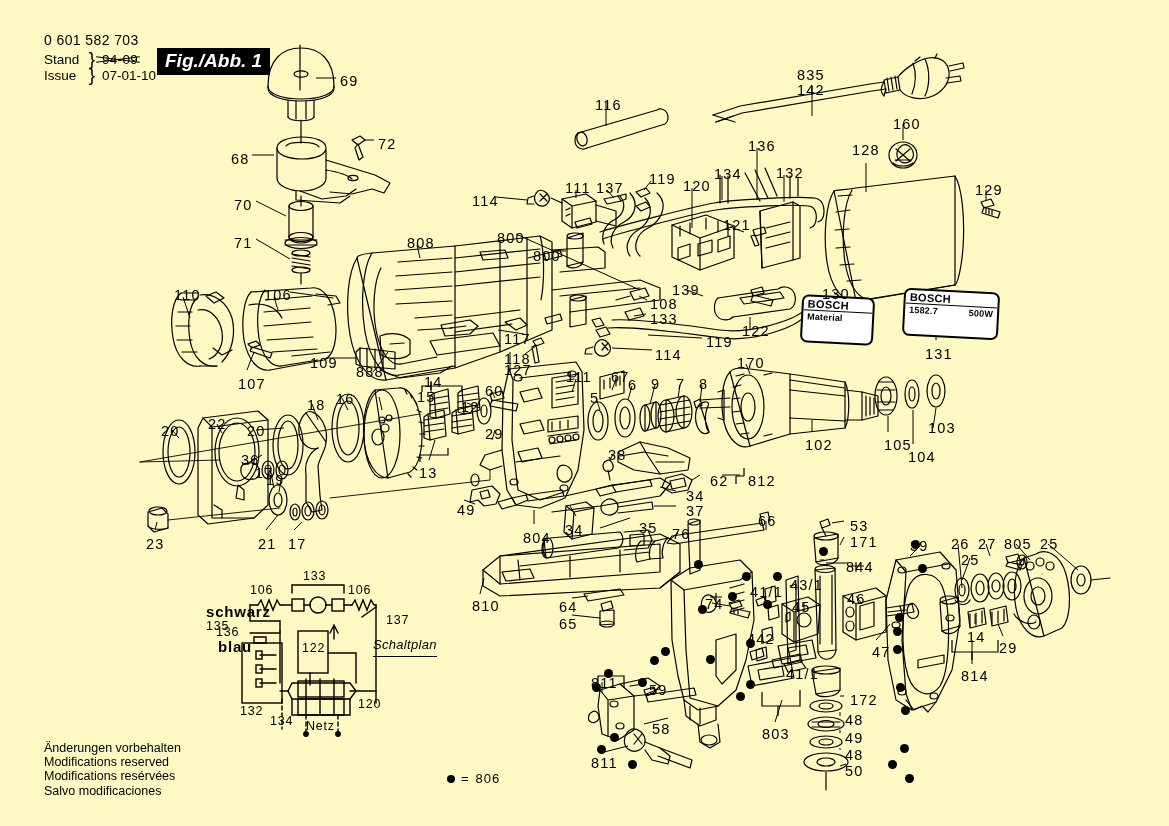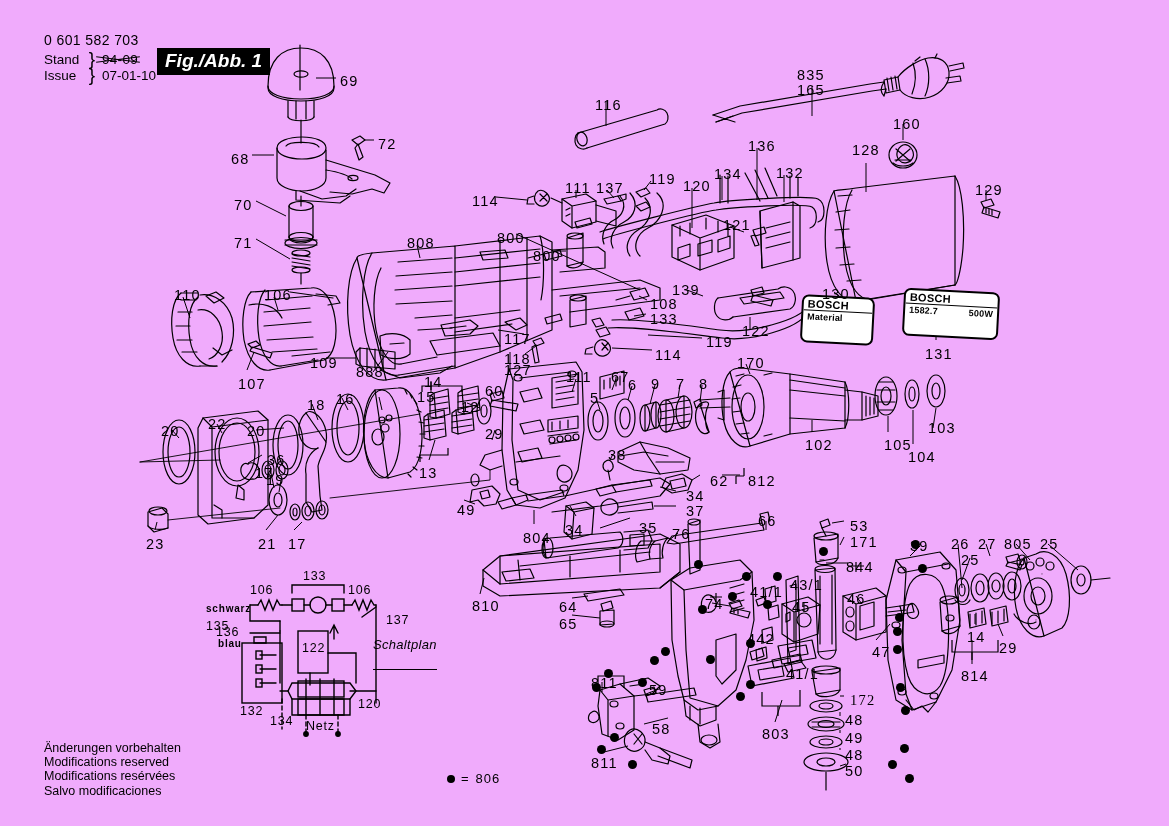--- a/index.html
+++ b/index.html
@@ -6,21 +6,21 @@
   html,body{margin:0;padding:0;background:#ffffff;}
   body{
     font-family:"Liberation Sans", sans-serif;
     color:#000;
     -webkit-font-smoothing:none;
   }
   #page{
     position:relative;
     width:1169px;
     height:826px;
-    background:#f0abfc;
+    background:#fef9c3;
     overflow:hidden;
   }
   
   #header{
     position:absolute; left:44px; top:32px; width:340px; height:60px;
   }
   #partnumber{
     font-size:14px; letter-spacing:.4px; line-height:16px; white-space:nowrap;
   }
   #revision{
@@ -84,24 +84,24 @@
   .plate .pl-bot{
     font-size:9px; padding:1px 4px; letter-spacing:.2px;
     display:flex; justify-content:space-between; gap:10px;
   }
   
   #schematic{ position:absolute; left:210px; top:575px; width:220px; height:165px; }
   #schematic svg{ display:block; }
   .sch-lbl{
     position:absolute; font-size:12.5px; letter-spacing:.8px; white-space:nowrap;
   }
-  .sch-lbl.bold{ font-weight:bold; font-size:10px; }
+  .sch-lbl.bold{ font-weight:bold; font-size:15px; }
   .sch-title{
     position:absolute; font-size:13px; font-style:italic; letter-spacing:.3px;
-    border-bottom:1.3px solid #000; padding-bottom:17px;
+    border-bottom:1.3px solid #000; padding-bottom:4px;
   }
   
   #art{ position:absolute; left:0; top:0; width:1169px; height:826px; }
   #art svg{ display:block; }
   .dot{ position:absolute; width:9px; height:9px; border-radius:50%; background:#000; }
 </style>
 </head>
 <body>
 
 <div id="page">
@@ -905,37 +905,37 @@
       <span class="lbl" style="left: 672px; top: 283px;">139</span>
       <span class="lbl" style="left: 742px; top: 324px;">122</span>
       <span class="lbl" style="left: 650px; top: 297px;">108</span>
       <span class="lbl" style="left: 650px; top: 312px;">133</span>
       <span class="lbl" style="left: 706px; top: 335px;">119</span>
       <span class="lbl" style="left: 655px; top: 348px;">114</span>
       <span class="lbl" style="left: 497px; top: 231px;">800</span>
       <span class="lbl" style="left: 533px; top: 249px;">800</span>
       <span class="lbl" style="left: 595px; top: 98px;">116</span>
       <span class="lbl" style="left: 797px; top: 68px;">835</span>
-      <span class="lbl" style="left: 797px; top: 83px;">165</span>
+      <span class="lbl" style="left: 797px; top: 83px;">142</span>
       <span class="lbl" style="left: 893px; top: 117px;">160</span>
       <span class="lbl" style="left: 852px; top: 143px;">128</span>
       <span class="lbl" style="left: 975px; top: 183px;">129</span>
       <span class="lbl" style="left: 822px; top: 287px;">130</span>
       <span class="lbl" style="left: 925px; top: 347px;">131</span>
       <span class="lbl" style="left: 161px; top: 424px;">20</span>
       <span class="lbl" style="left: 208px; top: 417px;">22</span>
       <span class="lbl" style="left: 247px; top: 424px;">20</span>
       <span class="lbl" style="left: 307px; top: 398px;">18</span>
       <span class="lbl" style="left: 336px; top: 392px;">16</span>
       <span class="lbl" style="left: 373px; top: 390px; margin-left: 44px;">15</span>
       <span class="lbl" style="left: 424px; top: 375px;">14</span>
       <span class="lbl" style="left: 461px; top: 400px; text-align: center;">12</span>
       <span class="lbl" style="left: 485px; top: 384px;">60</span>
       <span class="lbl" style="left: 419px; top: 466px;">13</span>
-      <span class="lbl" style="left: 241px; top: 453px; margin-left: 26px;">36</span>
+      <span class="lbl" style="left: 241px; top: 453px;">36</span>
       <span class="lbl" style="left: 485px; top: 427px;">29</span>
       <span class="lbl" style="left: 255px; top: 466px;">17</span>
       <span class="lbl" style="left: 266px; top: 473px;">19</span>
       <span class="lbl" style="left: 258px; top: 537px;">21</span>
       <span class="lbl" style="left: 288px; top: 537px;">17</span>
       <span class="lbl" style="left: 146px; top: 537px;">23</span>
       <span class="lbl" style="left: 457px; top: 503px;">49</span>
       <span class="lbl" style="left: 523px; top: 531px;">804</span>
       <span class="lbl" style="left: 565px; top: 523px;">34</span>
       <span class="lbl" style="left: 639px; top: 521px;">35</span>
@@ -979,21 +979,21 @@
       <span class="lbl" style="left: 1004px; top: 537px;">805</span>
       <span class="lbl" style="left: 1040px; top: 537px;">25</span>
       <span class="lbl" style="left: 967px; top: 630px;">14</span>
       <span class="lbl" style="left: 999px; top: 641px;">29</span>
       <span class="lbl" style="left: 961px; top: 669px;">814</span>
       <span class="lbl" style="left: 591px; top: 676px;">811</span>
       <span class="lbl" style="left: 649px; top: 683px;">59</span>
       <span class="lbl" style="left: 652px; top: 722px;">58</span>
       <span class="lbl" style="left: 762px; top: 727px;">803</span>
       <span class="lbl" style="left: 591px; top: 756px;">811</span>
-      <span class="lbl" style="left: 850px; top: 693px; font-family: Liberation Serif, serif;">172</span>
+      <span class="lbl" style="left: 850px; top: 693px;">172</span>
       <span class="lbl" style="left: 845px; top: 713px;">48</span>
       <span class="lbl" style="left: 845px; top: 731px;">49</span>
       <span class="lbl" style="left: 845px; top: 748px;">48</span>
       <span class="lbl" style="left: 845px; top: 764px;">50</span>
     </div>
 
   <div id="dot-layer">
       <span class="dot" style="left: 911px; top: 540px;"></span>
       <span class="dot" style="left: 918px; top: 564px;"></span>
       <span class="dot" style="left: 901px; top: 706px;"></span>

